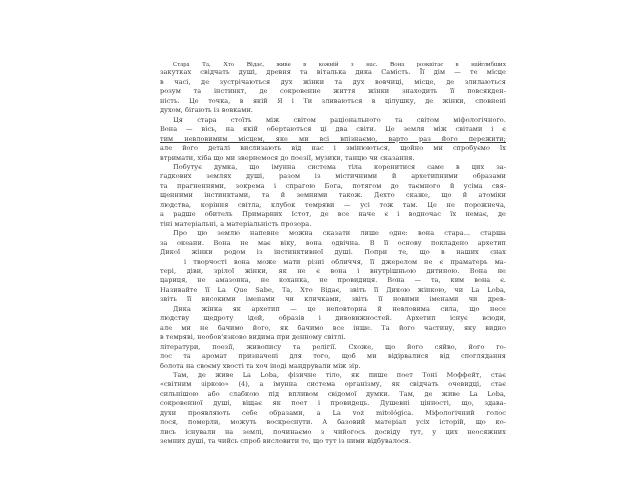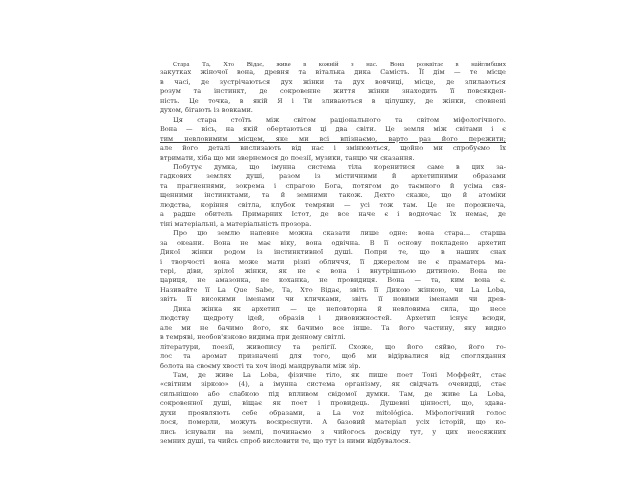--- a/index.html
+++ b/index.html
@@ -22,21 +22,21 @@
     position:absolute; left:0; width:640px; top:484px; text-align:center;
     font-size:12px; color:#555;
   }
 </style>
 </head>
 <body>
 
 <div class="page" id="page">
     <div class="para" style="text-indent: 0px;">
       <span class="ln first" style="display: block; font-family: Liberation Serif, serif;">Стара Та, Хто Відає, живе в кожній з нас. Вона розквітає в найглибших</span>
-      <span class="ln" style="display: block;">закутках жіночої вона, древня та віталька дика Самість. Її дім — те місце</span>
+      <span class="ln" style="display: block;">закутках свідчать душі, древня та віталька дика Самість. Її дім — те місце</span>
       <span class="ln" style="display: block;">в часі, де зустрічаються дух жінки та дух вовчиці, місце, де злилаються</span>
       <span class="ln" style="display: block;">розум та інстинкт, де сокровенне життя жінки знаходить її повсякден-</span>
       <span class="ln" style="display: block;">ність. Це точка, в якій Я і Ти зливаються в цілушку, де жінки, сповнені</span>
       <span class="ln last" style="display: block;">духом, бігають із вовками.</span>
     </div>
     <div class="para" style="text-indent: 0px;">
       <span class="ln first" style="display: block;">Ця стара стоїть між світом раціонального та світом міфологічного.</span>
       <span class="ln" style="display: block;">Вона — вісь, на якій обертаються ці два світи. Це земля між світами і є</span>
       <span class="ln" style="display: block; text-decoration: underline;">тим невловимим місцем, яке ми всі впізнаємо, варто раз його пережити;</span>
       <span class="ln" style="display: block;">але його деталі вислизають від нас і змінюються, щойно ми спробуємо їх</span>
@@ -48,21 +48,21 @@
       <span class="ln" style="display: block;">та прагненнями, зокрема і спрагою Бога, потягом до таємного й усіма свя-</span>
       <span class="ln" style="display: block;">щенними інстинктами, та й земними також. Дехто скаже, що й атоміки</span>
       <span class="ln" style="display: block;">людства, коріння світла, клубок темряви — усі тож там. Це не порожнеча,</span>
       <span class="ln" style="display: block;">а радше обитель Примарних Істот, де все наче є і водночас їх немає, де</span>
       <span class="ln last" style="display: block;">тіні матеріальні, а матеріальність прозора.</span>
     </div>
     <div class="para" style="text-indent: 0px;">
       <span class="ln first" style="display: block;">Про цю землю напевне можна сказати лише одне: вона стара... старша</span>
       <span class="ln" style="display: block;">за океани. Вона не має віку, вона одвічна. В її основу покладено архетип</span>
       <span class="ln" style="display: block;">Дикої жінки родом із інстинктивної душі. Попри те, що в наших снах</span>
-      <span class="ln" style="display: block;">і творчості вона може мати різні обличчя, її джерелом не є праматерь ма-</span>
+      <span class="ln" style="display: block; margin-left: 24px;">і творчості вона може мати різні обличчя, її джерелом не є праматерь ма-</span>
       <span class="ln" style="display: block;">тері, діви, зрілої жінки, як не є вона і внутрішньою дитиною. Вона не</span>
       <span class="ln" style="display: block;">цариця, не амазонка, не коханка, не провидиця. Вона — та, ким вона є.</span>
       <span class="ln" style="display: block;">Називайте її La Que Sabe, Та, Хто Відає, звіть її Дикою жінкою, чи La Loba,</span>
       <span class="ln" style="display: block;">звіть її високими іменами чи кличками, звіть її новими іменами чи древ-</span>
     </div>
     <div class="para" style="text-indent: 0px;">
       <span class="ln first" style="display: block;">Дика жінка як архетип — це неповторна й невловима сила, що несе</span>
       <span class="ln" style="display: block;">людству щедроту ідей, образів і дивовижностей. Архетип існує всюди,</span>
       <span class="ln" style="display: block;">але ми не бачимо його, як бачимо все інше. Та його частину, яку видно</span>
       <span class="ln last" style="display: block;">в темряві, необов'язково видима при денному світлі.</span>

